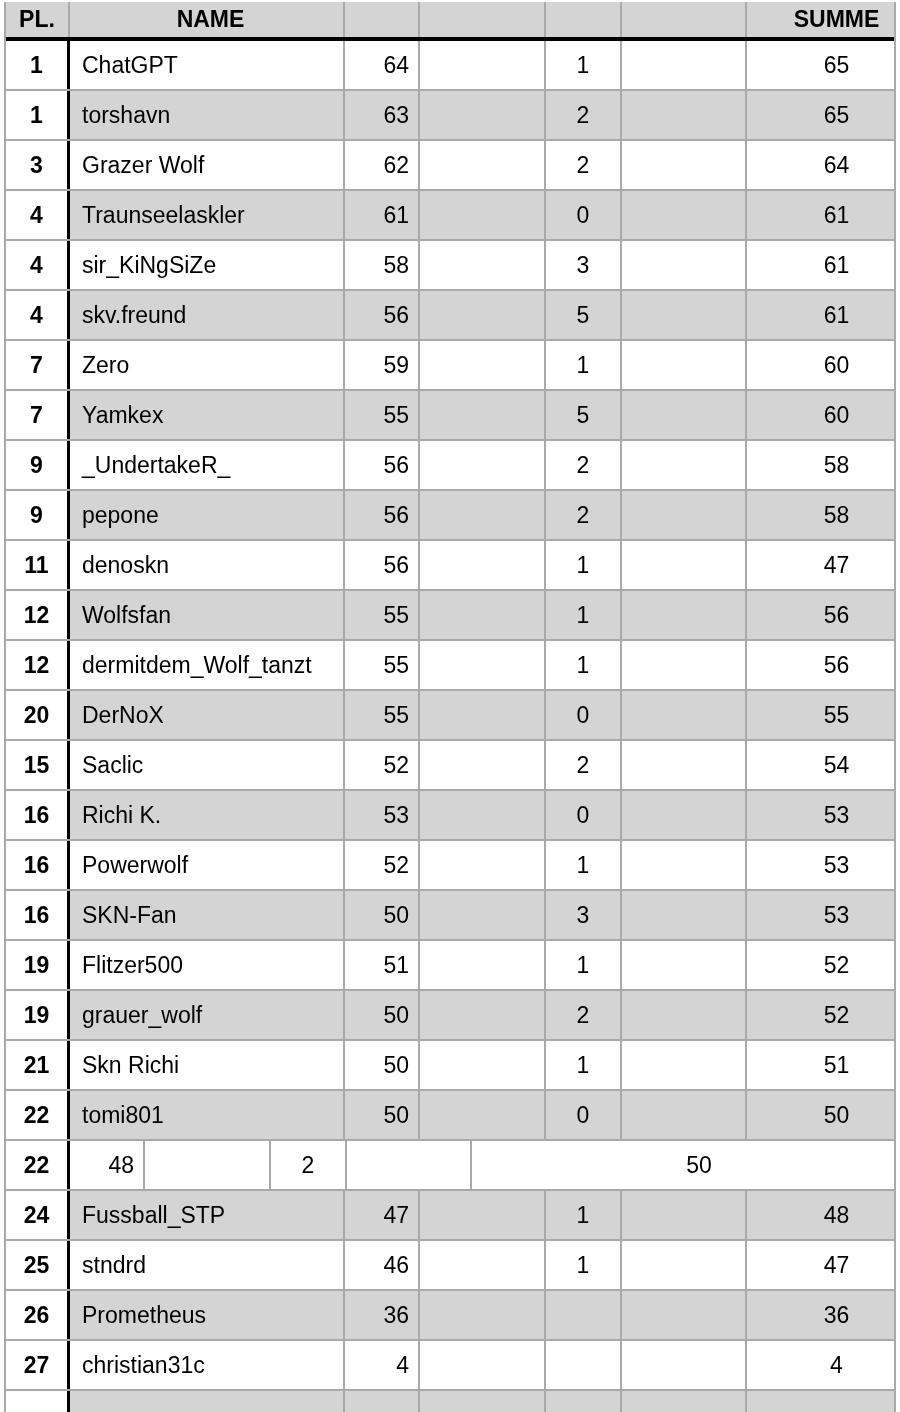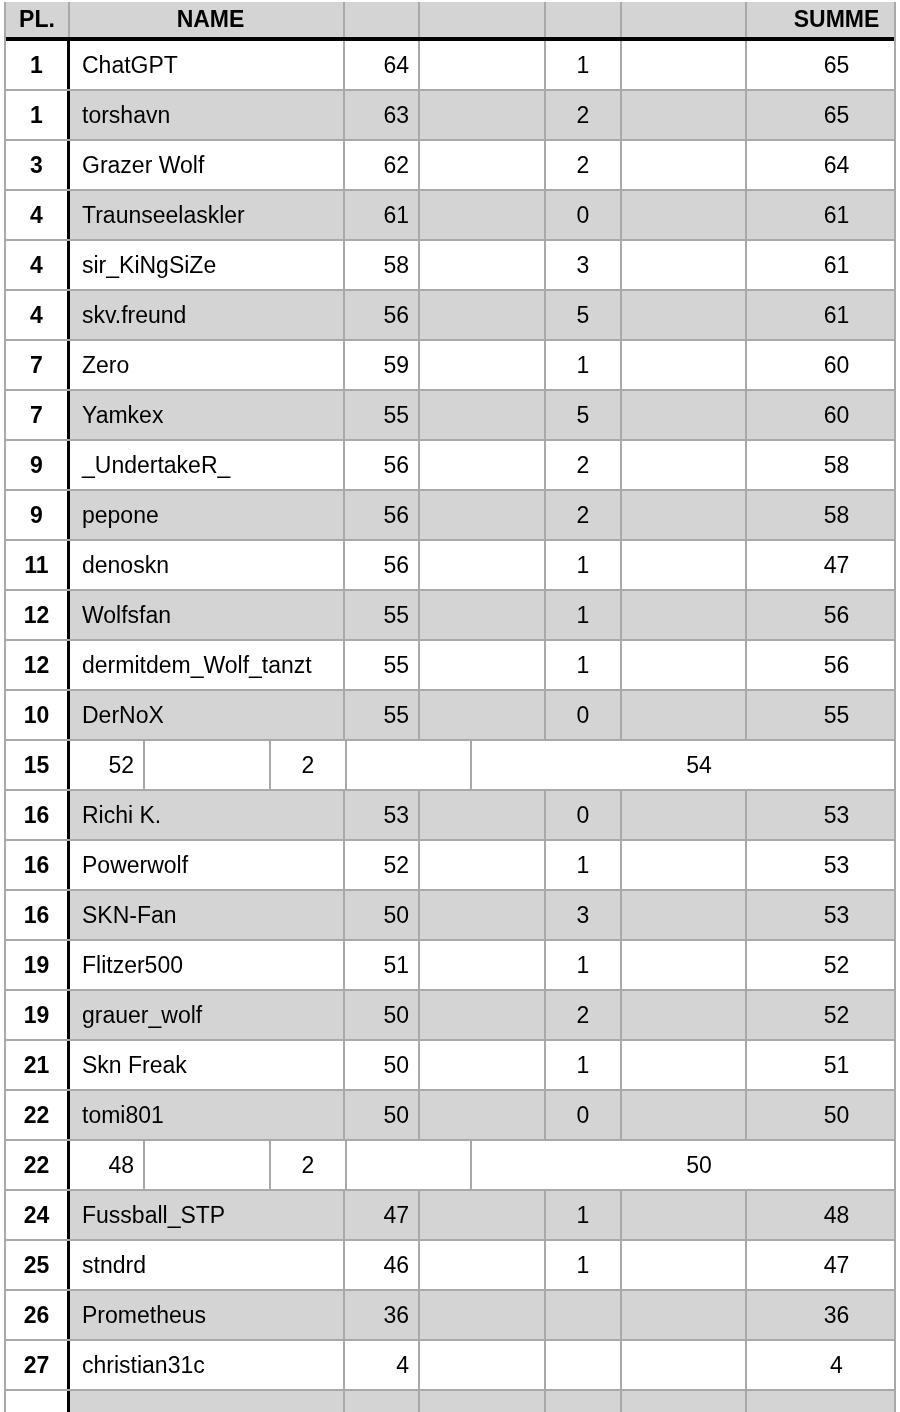--- a/index.html
+++ b/index.html
@@ -188,30 +188,31 @@
       <div class="trow">
     <div class="cell c-pl">12</div>
     <div class="cell c-name">dermitdem_Wolf_tanzt</div>
     <div class="cell c-pts">55</div>
     <div class="cell c-gap1"></div>
     <div class="cell c-bon">1</div>
     <div class="cell c-gap2"></div>
     <div class="cell c-sum">56</div>
   </div>
       <div class="trow">
-    <div class="cell c-pl">10</div>
+    <div class="cell c-pl">20</div>
     <div class="cell c-name">DerNoX</div>
     <div class="cell c-pts">55</div>
     <div class="cell c-gap1"></div>
     <div class="cell c-bon">0</div>
     <div class="cell c-gap2"></div>
     <div class="cell c-sum">55</div>
   </div>
       <div class="trow">
     <div class="cell c-pl">15</div>
+    <div class="cell c-name">Saclic</div>
     <div class="cell c-pts">52</div>
     <div class="cell c-gap1"></div>
     <div class="cell c-bon">2</div>
     <div class="cell c-gap2"></div>
     <div class="cell c-sum">54</div>
   </div>
       <div class="trow">
     <div class="cell c-pl">16</div>
     <div class="cell c-name">Richi K.</div>
     <div class="cell c-pts">53</div>
@@ -251,21 +252,21 @@
     <div class="cell c-pl">19</div>
     <div class="cell c-name">grauer_wolf</div>
     <div class="cell c-pts">50</div>
     <div class="cell c-gap1"></div>
     <div class="cell c-bon">2</div>
     <div class="cell c-gap2"></div>
     <div class="cell c-sum">52</div>
   </div>
       <div class="trow">
     <div class="cell c-pl">21</div>
-    <div class="cell c-name">Skn Freak</div>
+    <div class="cell c-name">Skn Richi</div>
     <div class="cell c-pts">50</div>
     <div class="cell c-gap1"></div>
     <div class="cell c-bon">1</div>
     <div class="cell c-gap2"></div>
     <div class="cell c-sum">51</div>
   </div>
       <div class="trow">
     <div class="cell c-pl">22</div>
     <div class="cell c-name">tomi801</div>
     <div class="cell c-pts">50</div>

